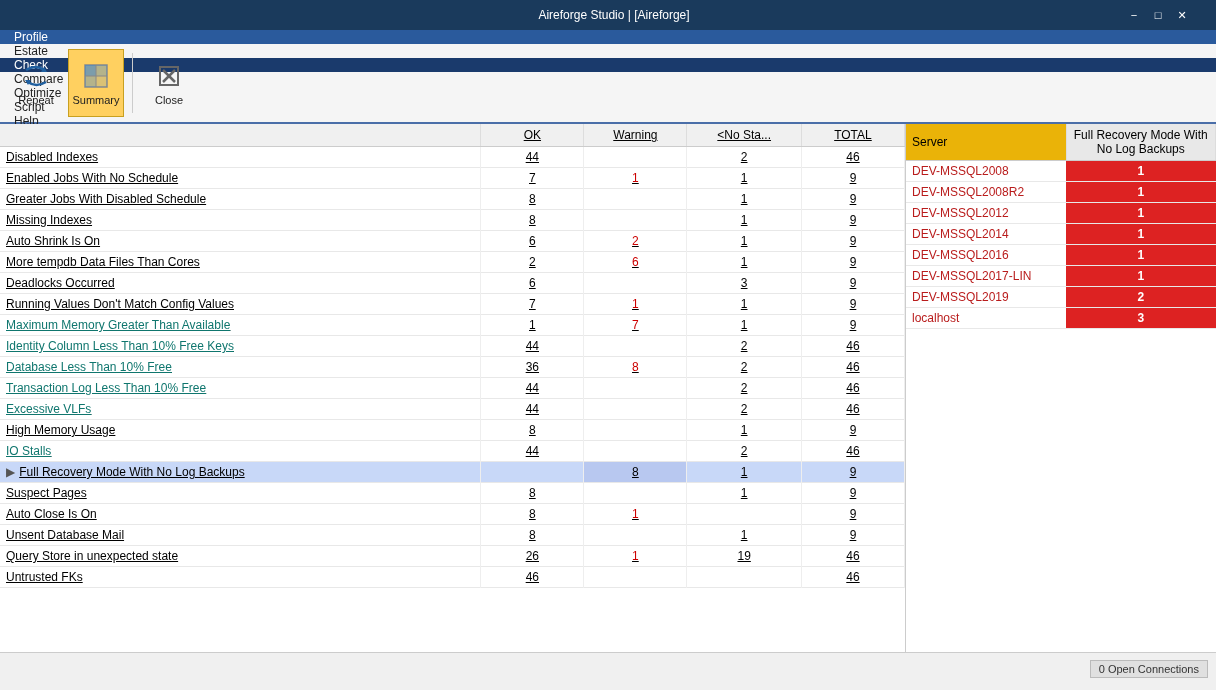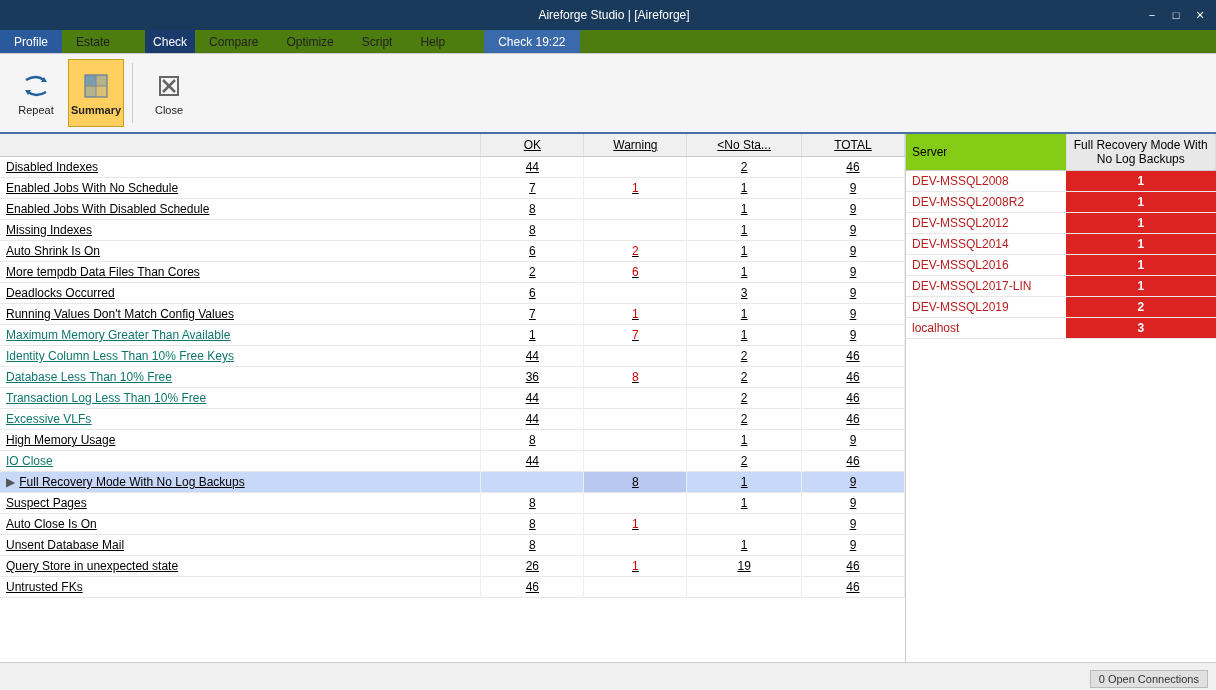--- a/index.html
+++ b/index.html
@@ -6,57 +6,57 @@
     body { font-family: 'Segoe UI', Tahoma, sans-serif; font-size: 12px; background: #f0f0f0; overflow: hidden; width: 1216px; height: 690px; }
 
     
     .title-bar {
       background: #1a3a5c;
       color: white;
       height: 30px;
       display: flex;
       align-items: center;
       justify-content: space-between;
-      padding: 0 6px;
+      padding: 0 24px;
     }
     .title-bar-title { font-size: 12px; flex: 1; text-align: center; }
     .title-bar-controls { display: flex; gap: 4px; }
     .title-bar-btn {
       width: 20px; height: 18px; background: transparent; border: none;
       color: white; font-size: 11px; cursor: pointer; display: flex; align-items: center; justify-content: center;
     }
 
     
     .menu-bar {
-      background: #4d7c0f;
-      height: 24px;
+      background: #737373;
+      height: 14px;
       display: flex;
       align-items: stretch;
       border-bottom: 1px solid #ccc;
+      flex-direction: column;
     }
     .menu-item {
       padding: 0 14px;
       display: flex;
       align-items: center;
       cursor: pointer;
       font-size: 12px;
       color: #222;
       border: none;
       background: transparent;
       white-space: nowrap;
     }
     .menu-item.active {
       background: #2a5a9c;
       color: white;
     }
     .menu-item.tab-check {
       background: #1a3a6c;
       color: white;
-      padding: 0 8px;
-      margin-left: 21px;
+      padding: 0 14px;
     }
     .menu-item.tab-checktime {
       background: #3a6aac;
       color: white;
       padding: 0 14px;
       margin-left: 25px;
     }
 
     
     .toolbar {
@@ -75,21 +75,21 @@
       justify-content: center;
       width: 56px;
       height: 68px;
       border: 1px solid transparent;
       background: transparent;
       cursor: pointer;
       font-size: 11px;
       color: #222;
       gap: 2px;
     }
-    .toolbar-btn.active { background: #ffd060; border: 1px solid #c8a020; font-weight: bold; }
+    .toolbar-btn.active { background: #ffd060; border: 1px solid #c8a020; }
     .toolbar-icon {
       width: 32px; height: 32px;
       display: flex; align-items: center; justify-content: center;
       font-size: 20px;
     }
     .toolbar-sep {
       width: 1px;
       height: 60px;
       background: #ccc;
       margin: 0 4px;
@@ -173,21 +173,21 @@
     .right-table-wrap {
       overflow-y: auto;
       flex: 1;
     }
     table.right-table {
       width: 100%;
       border-collapse: collapse;
       font-size: 12px;
     }
     table.right-table thead th {
-      background: #84cc16;
+      background: #eab308;
       border-bottom: 1px solid #ccc;
       border-right: 1px solid #ddd;
       padding: 4px 6px;
       text-align: left;
       font-weight: normal;
       position: sticky;
       top: 0;
       z-index: 2;
     }
     table.right-table thead th.col-server { width: 160px; }
@@ -315,21 +315,21 @@
               <td class="num">46</td>
             </tr>
             <tr>
               <td>Enabled Jobs With No Schedule</td>
               <td class="num">7</td>
               <td class="num" style="color: rgb(204, 0, 0);">1</td>
               <td class="num">1</td>
               <td class="num">9</td>
             </tr>
             <tr>
-              <td>Enabled Jobs With Disabled Schedule</td>
+              <td>Greater Jobs With Disabled Schedule</td>
               <td class="num">8</td>
               <td class="num"></td>
               <td class="num">1</td>
               <td class="num">9</td>
             </tr>
             <tr>
               <td>Missing Indexes</td>
               <td class="num">8</td>
               <td class="num"></td>
               <td class="num">1</td>
@@ -399,21 +399,21 @@
               <td class="num">46</td>
             </tr>
             <tr>
               <td>High Memory Usage</td>
               <td class="num">8</td>
               <td class="num"></td>
               <td class="num">1</td>
               <td class="num">9</td>
             </tr>
             <tr>
-              <td class="link">IO Close</td>
+              <td class="link">IO Stalls</td>
               <td class="num">44</td>
               <td class="num"></td>
               <td class="num">2</td>
               <td class="num">46</td>
             </tr>
             <tr class="selected">
               <td><span class="expand-arrow">▶</span>Full Recovery Mode With No Log Backups</td>
               <td class="num"></td>
               <td class="num" style="background: rgb(184, 200, 240);">8</td>
               <td class="num">1</td>

